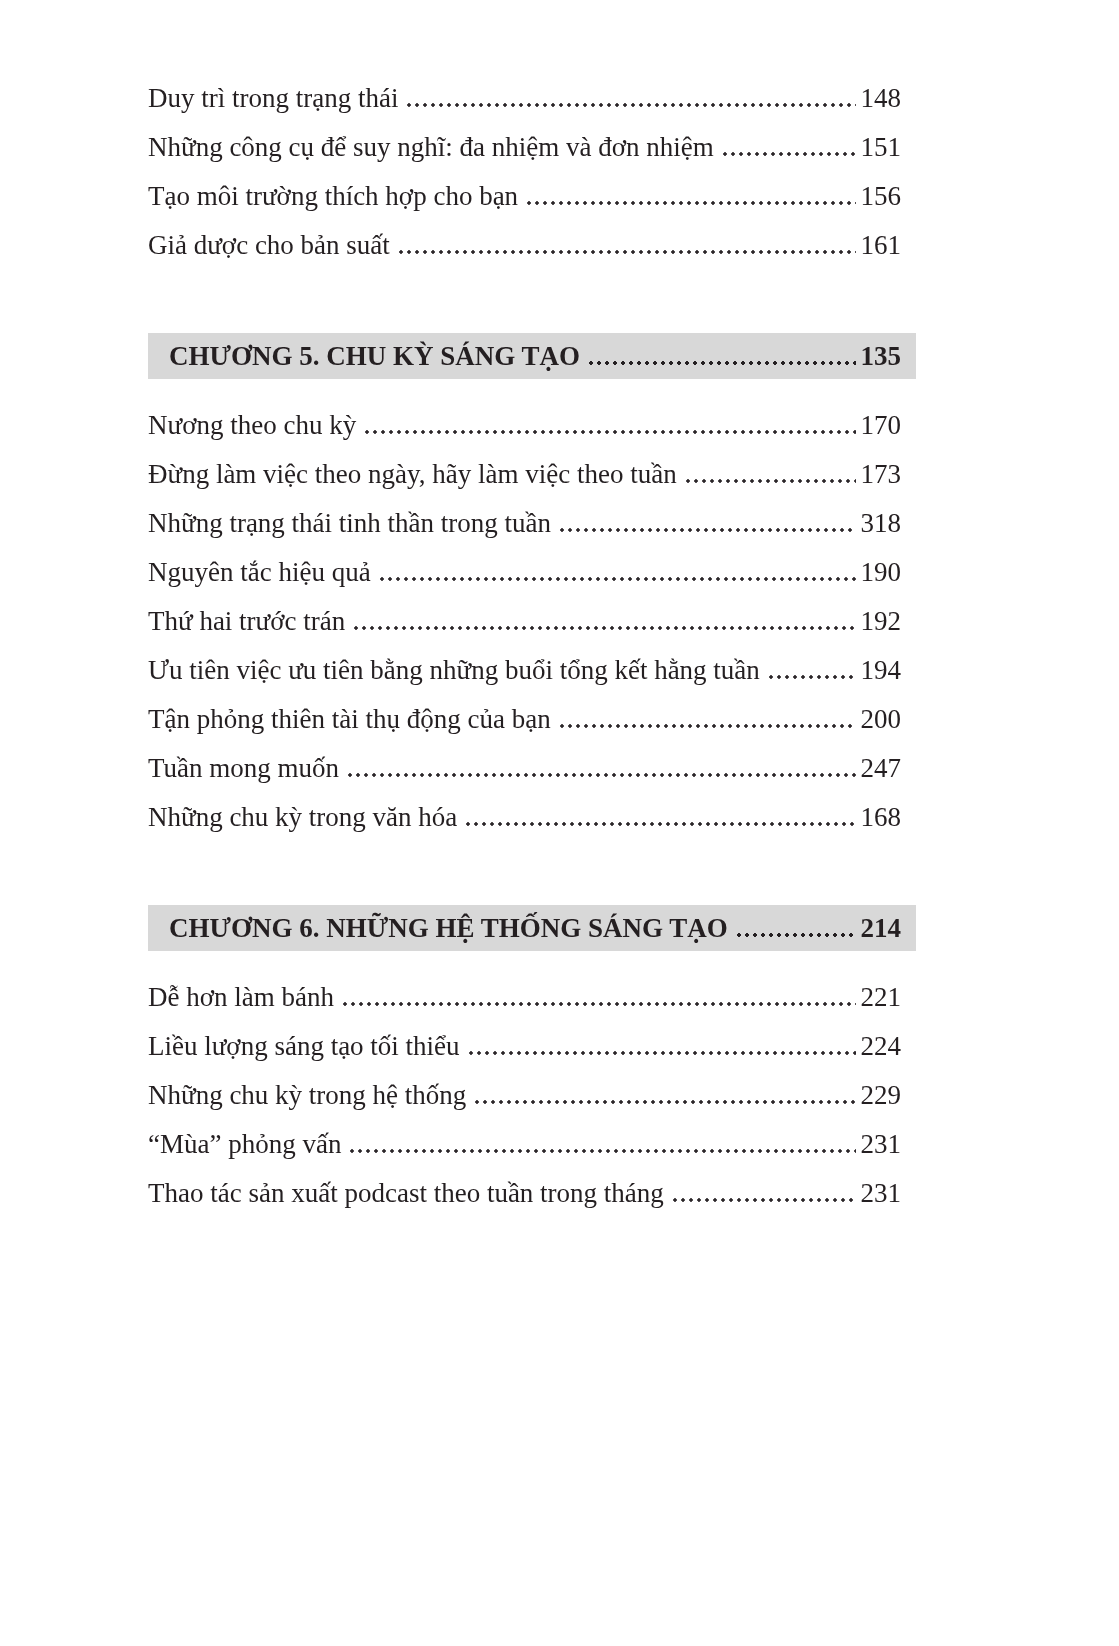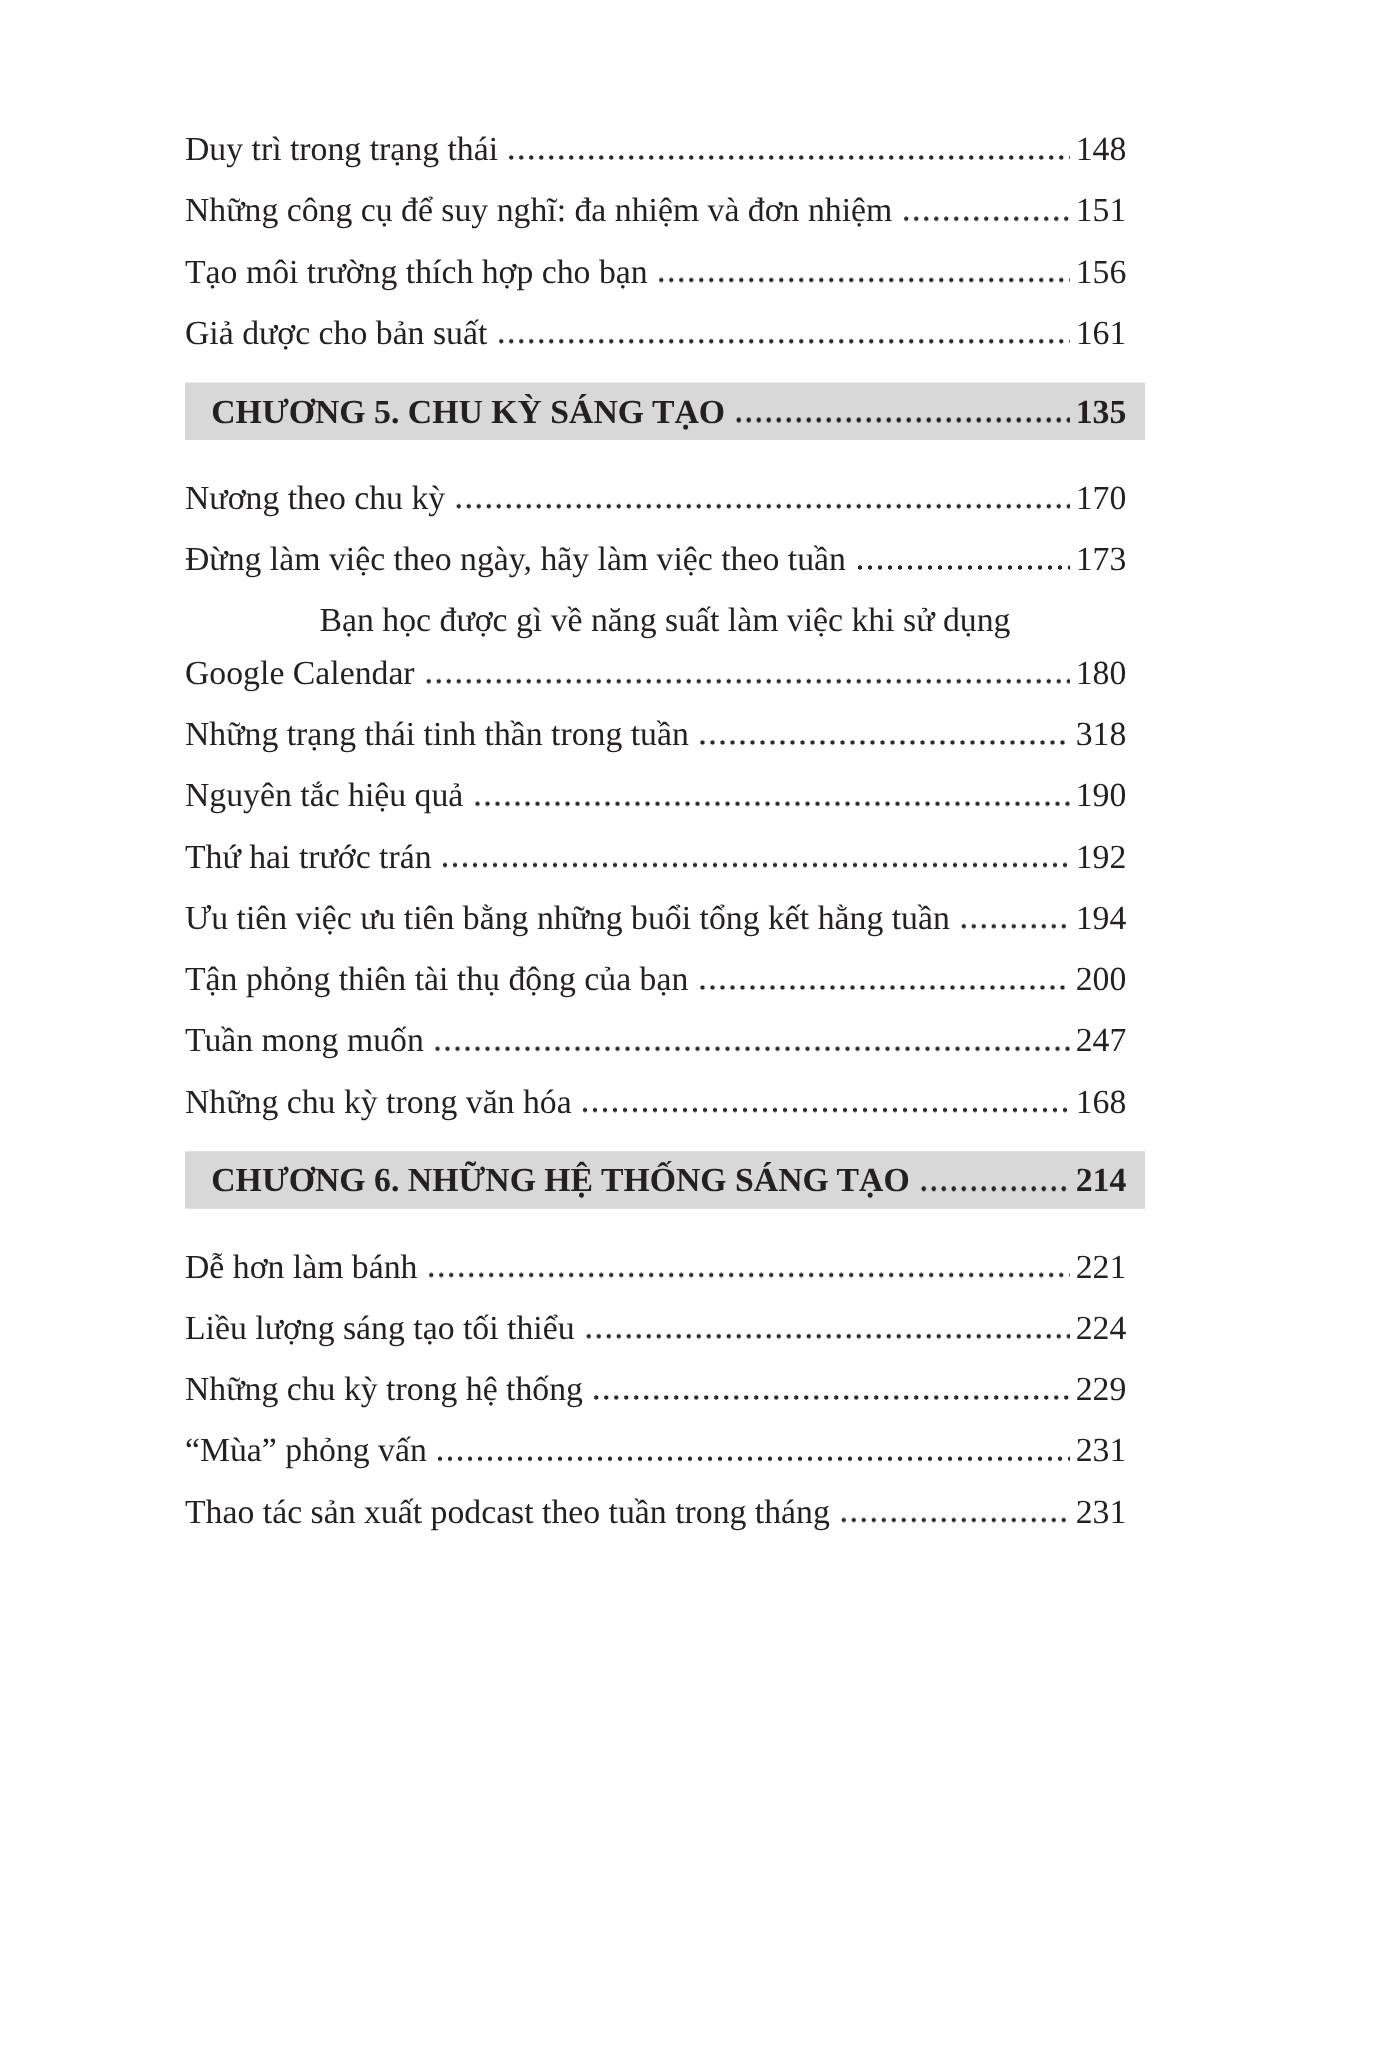--- a/index.html
+++ b/index.html
@@ -7,23 +7,22 @@
   body {
     width: 1119px;
     height: 1646px;
     background: #ffffff;
     font-family: "Liberation Serif", "DejaVu Serif", serif;
     color: #241f21;
   }
   .page {
     width: 1119px;
     height: 1646px;
-    padding: 103px 203px 0 148px;
+    padding: 82px 203px 0 148px;
     overflow: hidden;
-    text-align: center;
   }
   .toc-row {
     display: flex;
     font-size: 27px;
     line-height: 32px;
     margin-bottom: 17px;
     padding-right: 15px;
   }
   .toc-title { white-space: nowrap; }
   .toc-page { white-space: nowrap; }
@@ -38,21 +37,21 @@
     background-repeat: repeat-x;
     background-position: 0 center;
   }
   .chapter-bar {
     display: flex;
     background: #d8d8d8;
     font-weight: 700;
     font-size: 27px;
     line-height: 32px;
     padding: 7px 15px 7px 21px;
-    margin: 24px 0 30px 0;
+    margin: 72px 0 30px 0;
     font-family: Liberation Serif, serif;
   }
   .chapter-bar .leader {
     background-image: radial-gradient(circle, #241f21 1.7px, transparent 2.1px);
     background-size: 8px 4px;
   }
   .toc-entry-multi { margin-bottom: 17px; }
   .toc-entry-multi .wrap-line {
     font-size: 27px;
     line-height: 32px;
@@ -96,28 +95,20 @@
     <span class="toc-title">Nương theo chu kỳ</span>
     <span class="leader"></span>
     <span class="toc-page">170</span>
   </div>
   <div class="toc-row">
     <span class="toc-title">Đừng làm việc theo ngày, hãy làm việc theo tuần</span>
     <span class="leader"></span>
     <span class="toc-page">173</span>
   </div>
 
-  <div class="toc-entry-multi">
-    <div class="wrap-line">Bạn học được gì về năng suất làm việc khi sử dụng</div>
-    <div class="toc-row">
-      <span class="toc-title">Google Calendar</span>
-      <span class="leader"></span>
-      <span class="toc-page">180</span>
-    </div>
-  </div>
 
   <div class="toc-row">
     <span class="toc-title">Những trạng thái tinh thần trong tuần</span>
     <span class="leader"></span>
     <span class="toc-page">318</span>
   </div>
   <div class="toc-row">
     <span class="toc-title">Nguyên tắc hiệu quả</span>
     <span class="leader"></span>
     <span class="toc-page">190</span>

